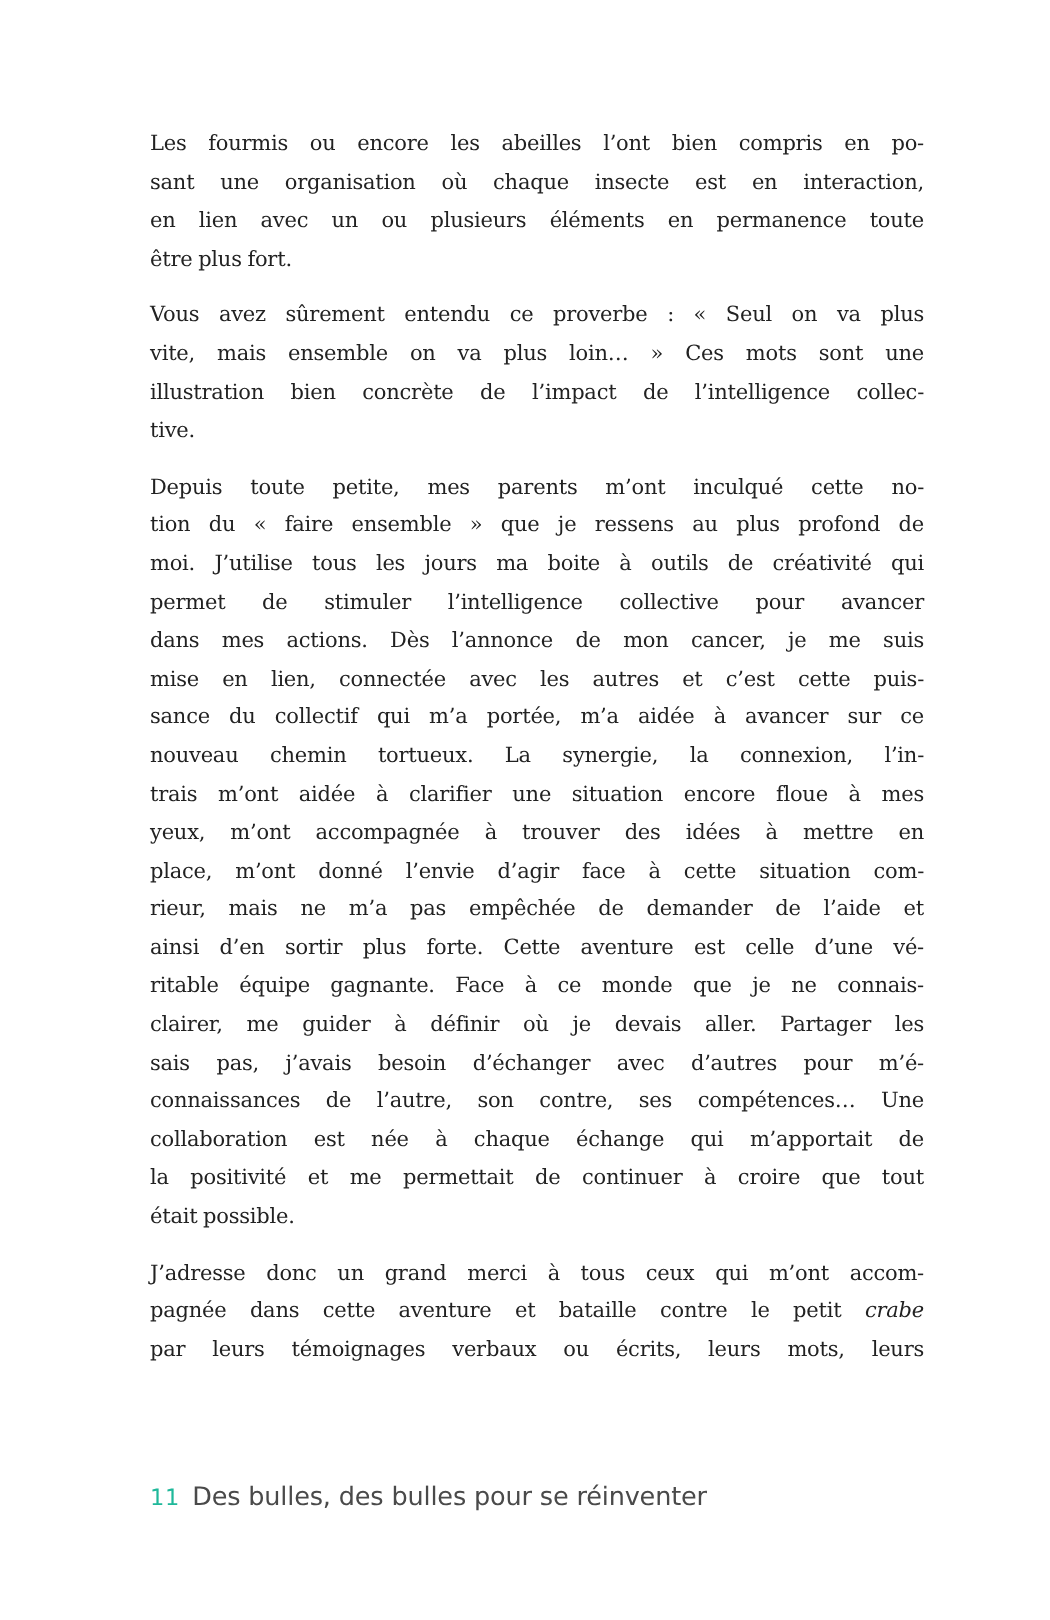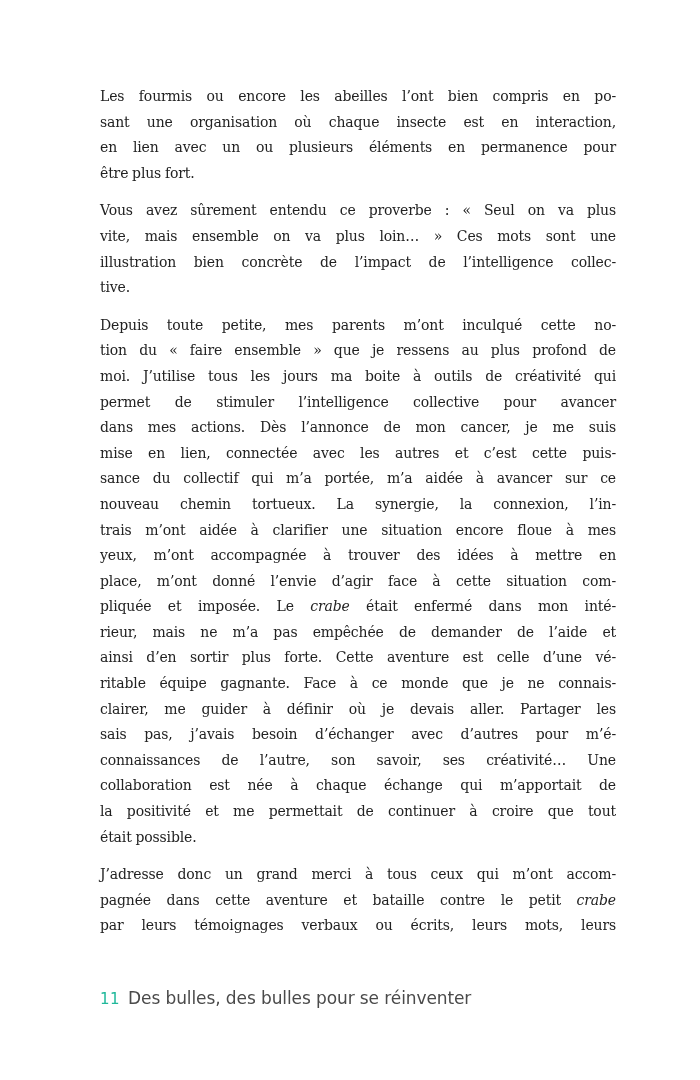--- a/index.html
+++ b/index.html
@@ -72,48 +72,47 @@
     }
   </style>
 </head>
 <body>
 
 <div class="page">
   <div class="text-block" id="text-block">
       <p class="para">
         <span class="line">Les fourmis ou encore les abeilles l’ont bien compris en po-</span>
         <span class="line">sant une organisation où chaque insecte est en interaction,</span>
-        <span class="line">en lien avec un ou plusieurs éléments en permanence pour</span>
+        <span class="line">en lien avec un ou plusieurs éléments en permanence toute</span>
         <span class="line last">être plus fort.</span>
       </p>
       <p class="para">
         <span class="line">Vous avez sûrement entendu ce proverbe : « Seul on va plus</span>
         <span class="line">vite, mais ensemble on va plus loin… » Ces mots sont une</span>
         <span class="line">illustration bien concrète de l’impact de l’intelligence collec-</span>
         <span class="line last">tive.</span>
       </p>
       <p class="para">
         <span class="line">Depuis toute petite, mes parents m’ont inculqué cette no-</span>
         <span class="line">tion du « faire ensemble » que je ressens au plus profond de</span>
         <span class="line">moi. J’utilise tous les jours ma boite à outils de créativité qui</span>
         <span class="line">permet de stimuler l’intelligence collective pour avancer</span>
         <span class="line">dans mes actions. Dès l’annonce de mon cancer, je me suis</span>
         <span class="line">mise en lien, connectée avec les autres et c’est cette puis-</span>
         <span class="line">sance du collectif qui m’a portée, m’a aidée à avancer sur ce</span>
         <span class="line">nouveau chemin tortueux. La synergie, la connexion, l’in-</span>
         <span class="line">trais  m’ont aidée à clarifier une situation encore floue à mes</span>
         <span class="line">yeux, m’ont accompagnée à trouver des idées à mettre en</span>
         <span class="line">place, m’ont donné l’envie d’agir face à cette situation com-</span>
-        <span class="line"><span>pliquée et imposée. Le </span><em>crabe</em><span> était enfermé dans mon inté-</span></span>
         <span class="line">rieur, mais ne m’a pas empêchée de demander de l’aide et</span>
         <span class="line">ainsi d’en sortir plus forte. Cette aventure est celle d’une vé-</span>
         <span class="line">ritable équipe gagnante. Face à ce monde que je ne connais-</span>
         <span class="line">clairer, me guider à définir où je devais aller. Partager les</span>
         <span class="line">sais pas, j’avais besoin d’échanger avec d’autres pour m’é-</span>
-        <span class="line">connaissances de l’autre, son savoir, ses créativité… Une</span>
+        <span class="line">connaissances de l’autre, son contre, ses compétences… Une</span>
         <span class="line">collaboration est née à chaque échange qui m’apportait de</span>
         <span class="line">la positivité et me permettait de continuer à croire que tout</span>
         <span class="line last">était possible.</span>
       </p>
       <p class="para">
         <span class="line">J’adresse donc un grand merci à tous ceux qui m’ont accom-</span>
         <span class="line"><span>pagnée dans cette aventure et bataille contre le petit </span><em>crabe</em><span></span></span>
         <span class="line">par leurs témoignages verbaux ou écrits, leurs mots, leurs</span>
       </p>
     </div>

